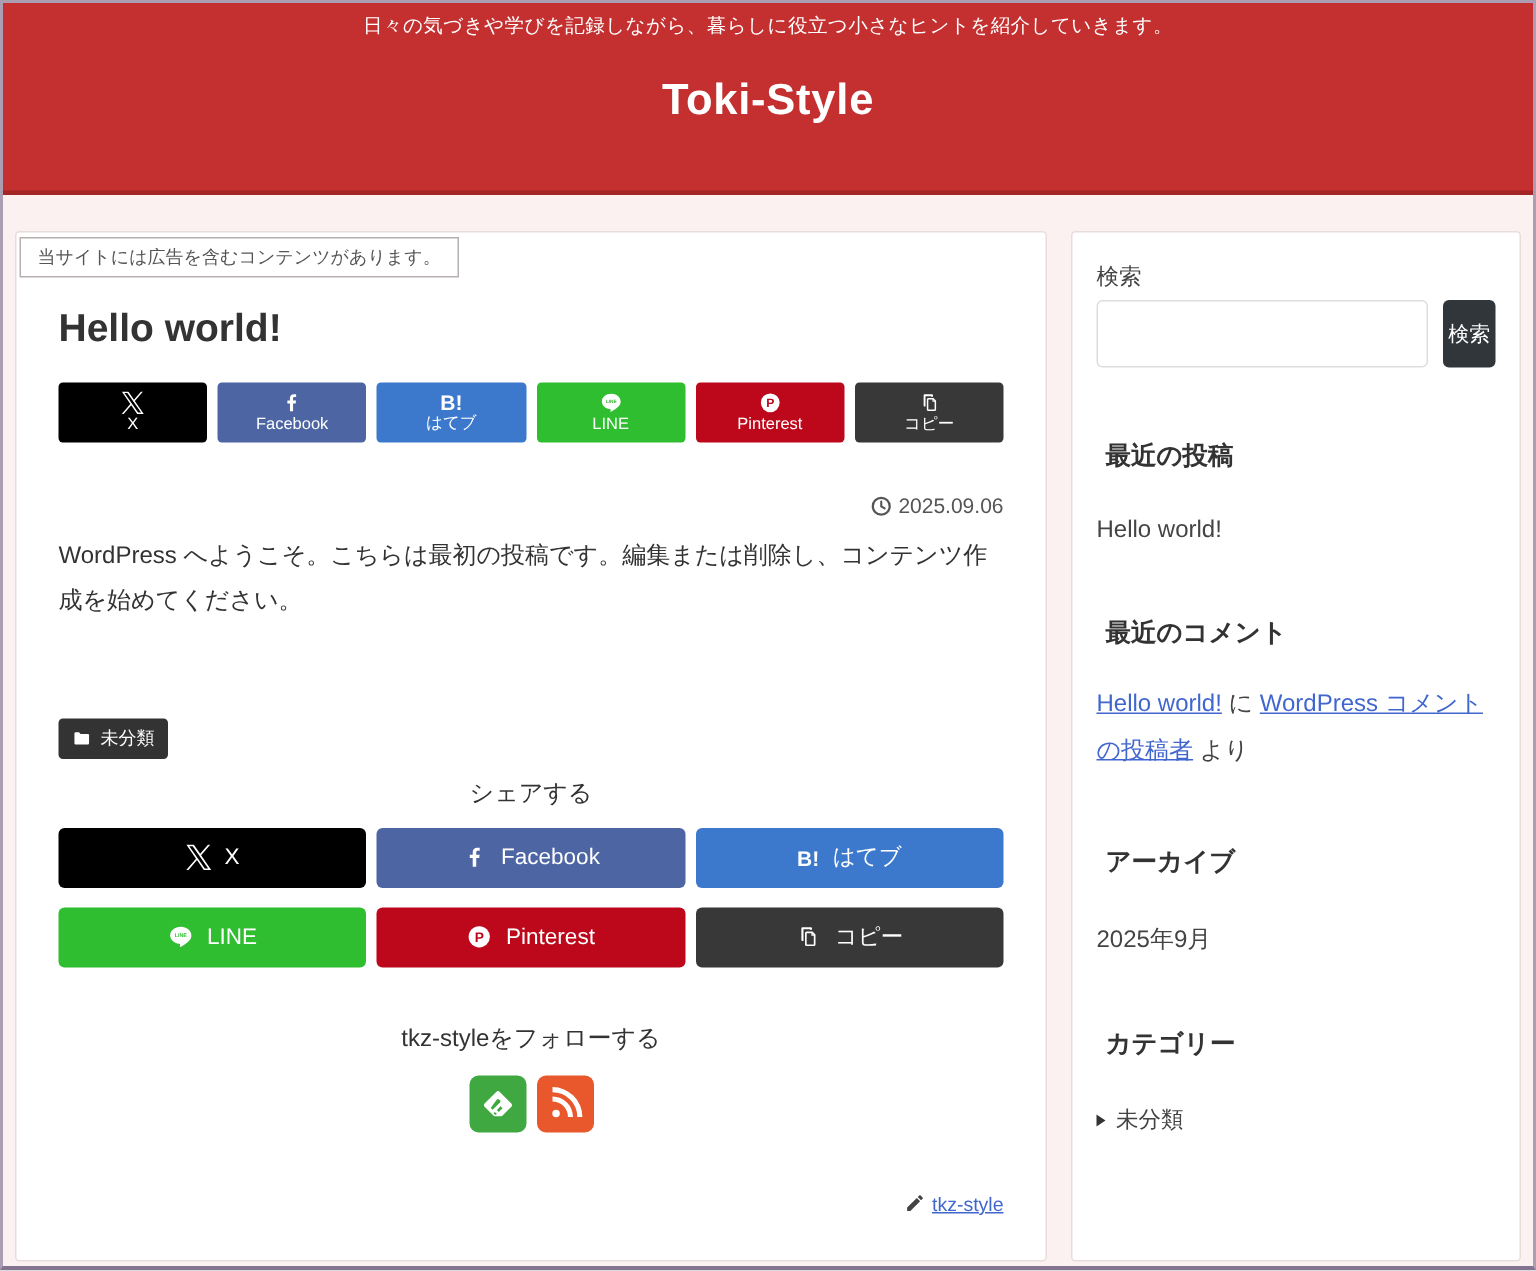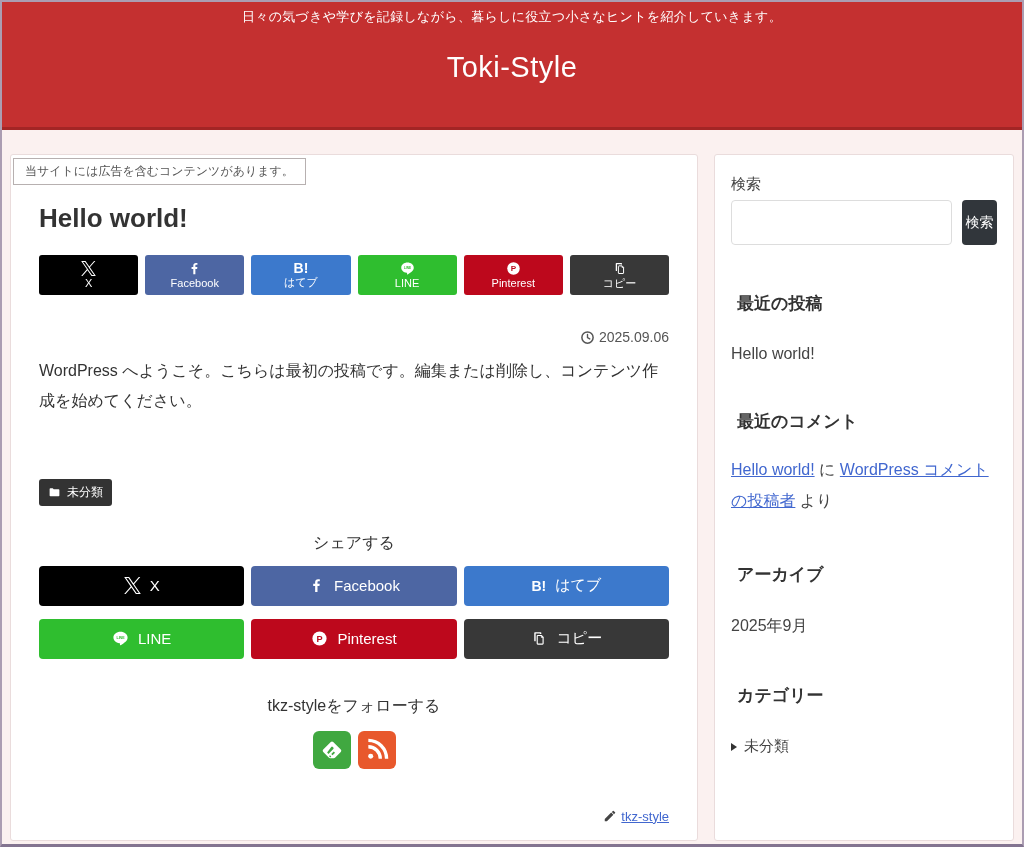--- a/index.html
+++ b/index.html
@@ -5,21 +5,21 @@
   * { margin:0; padding:0; box-sizing:border-box; }
   html,body { width:1024px; height:847px; }
   body { font-family:"Liberation Sans","DejaVu Sans",sans-serif; color:#333; }
 
   .screen { width:1024px; height:847px; border:2px solid #ab9db2; border-bottom:3px solid #837490;
             background:#fbf1f0; overflow:hidden; }
 
   
   .site-header { height:128px; background:#c43030; border-bottom:3px solid #a32525; text-align:center; }
   .tagline { padding-top:6px; font-size:13px; color:#fff; letter-spacing:.3px; }
-  .site-title { margin-top:25px; font-size:29px; font-weight:400; color:#fff; letter-spacing:.5px; }
+  .site-title { margin-top:25px; font-size:29px; font-weight:700; color:#fff; letter-spacing:.5px; }
 
   
   .page { display:flex; gap:16px; padding:24px 8px 0; height:834px; }
   .card { background:#fff; border:1px solid #eadcdc; border-radius:3px; height:687px; overflow:hidden; }
   .content-card { flex:0 0 688px; position:relative; padding:0 28px; }
   .sidebar-card { flex:1; padding:20px 16px; }
 
   
   .ad-notice { position:absolute; top:3px; left:2px; background:#fff; border:1px solid #b7b0b0;
                font-size:12px; color:#555; padding:4px 11px; }
@@ -36,21 +36,21 @@
               display:flex; justify-content:flex-end; align-items:center; gap:4px; }
   .clock-ic { width:15px; height:15px; }
 
   .post-body { margin-top:11px; font-size:16px; line-height:1.9; color:#333; }
 
   .category-badge { margin-top:62px; display:inline-flex; align-items:center; gap:6px;
                     background:#333; color:#fff; font-size:12px; padding:5px 9px; border-radius:3px; cursor:pointer; }
   .category-badge svg { width:13px; height:13px; }
 
   .share-heading, .follow-heading { text-align:center; font-size:16px; color:#333; }
-  .share-heading { margin-top:27px; }
+  .share-heading { margin-top:13px; }
   .share-grid-large { margin-top:12px; display:grid; grid-template-columns:1fr 1fr 1fr; gap:13px 7px; }
   .share-btn-lg { height:40px; border:none; border-radius:4px; color:#fff; cursor:pointer; font-size:15px;
                   display:flex; align-items:center; justify-content:center; gap:9px; }
   .share-btn-lg .ic { width:17px; height:17px; display:block; }
   .share-btn-lg .lbl { color:#fff; }
 
   .follow-heading { margin-top:37px; }
   .follow-row { margin-top:14px; display:flex; justify-content:center; gap:7px; }
   .follow-btn { width:38px; height:38px; border:none; border-radius:6px; cursor:pointer;
                 display:flex; align-items:center; justify-content:center; }

